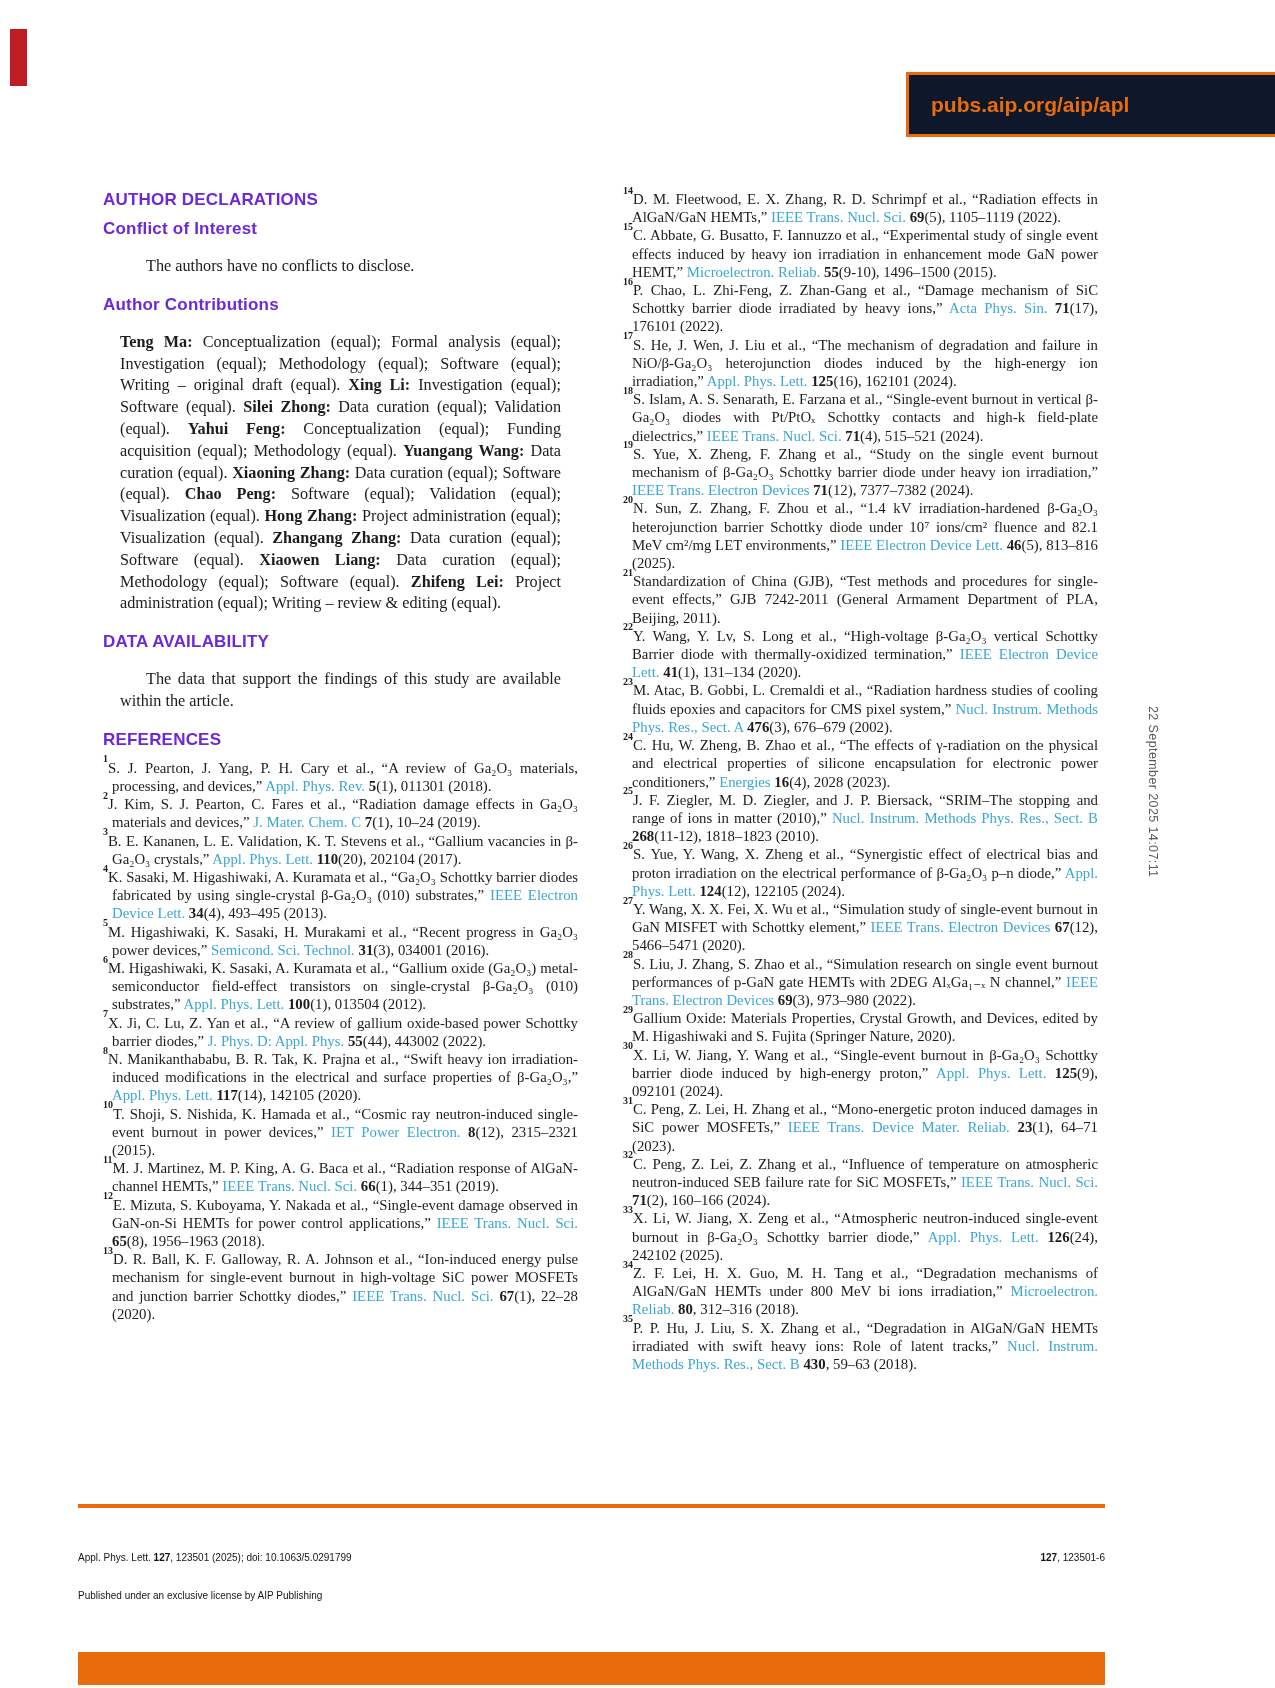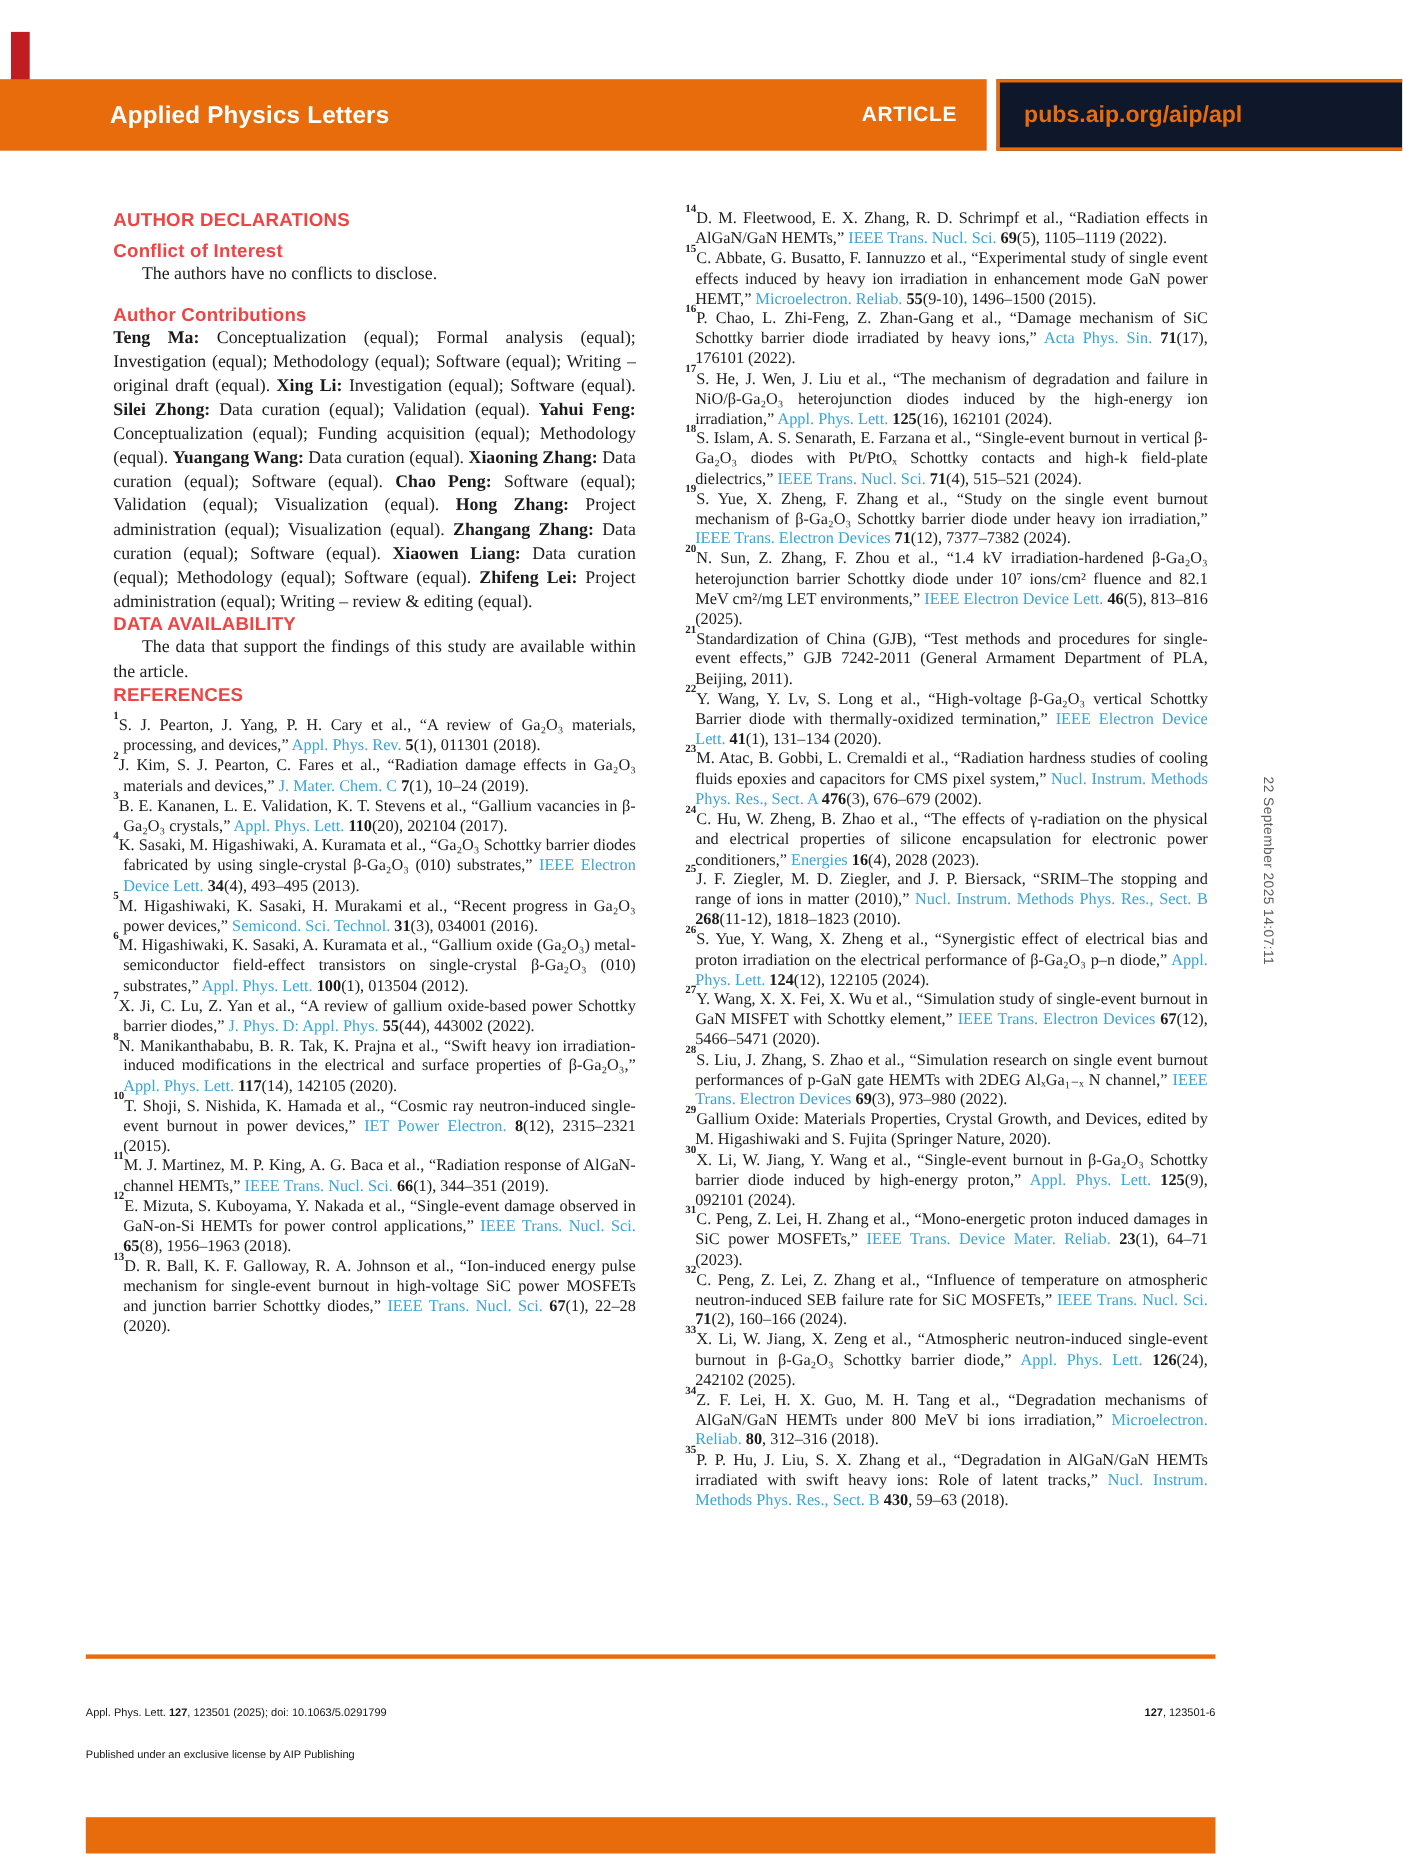--- a/index.html
+++ b/index.html
@@ -19,24 +19,24 @@
   .url-box{position:absolute;left:906px;top:72px;right:0;height:65px;background:#0f172a;
            border:3px solid var(--accent,#e96c0c);border-right:none;box-sizing:border-box;
            display:flex;align-items:center;}
   .url-text{margin-left:22px;font-family:"Liberation Sans","DejaVu Sans",sans-serif;font-weight:bold;
             font-size:21px;color:var(--accent,#e96c0c);}
 
   
   .columns{position:absolute;left:103px;top:190px;width:995px;display:flex;gap:45px;}
   .col{width:475px;}
 
-  h2.sec,h3.subsec{font-family:"Liberation Sans","DejaVu Sans",sans-serif;color:#ef4444;
+  h2.sec,h3.subsec{font-family:"Liberation Sans","DejaVu Sans",sans-serif;color:#6d28d9;
       font-size:17px;font-weight:bold;margin:0;letter-spacing:0.2px;}
   h3.subsec{margin-top:9px;}
-  p.body{font-size:16.2px;line-height:21.8px;text-align:justify;margin:0;}
+  p.body{font-size:16.2px;line-height:21.8px;text-align:justify;margin:17px;}
   p.indent{text-indent:26px;}
   .m-after-h{margin-top:7px;}
   .gap-lg{margin-bottom:36px;}
   .gap-md{margin-bottom:34px;}
   .gap-sm{margin-bottom:10px;}
 
   
   .refs{margin-top:9px;}
   .ref{font-size:14.8px;line-height:18.2px;text-align:justify;padding-left:9px;text-indent:-9px;}
   .refnum{font-weight:bold;font-size:10px;line-height:0;position:relative;top:-4.5px;}
@@ -58,24 +58,20 @@
   .foot-license{left:78px;top:1590px;text-align:center;}
   .bottom-bar{position:absolute;left:78px;top:1652px;width:1027px;height:33px;background:var(--accent,#e96c0c);}
 </style>
 </head>
 <body>
 
 <div class="page">
 
   <div class="red-mark"></div>
 
-  <div class="header-band">
-    <span class="journal-title">Applied Physics Letters</span>
-    <span class="article-label">ARTICLE</span>
-  </div>
   <div class="url-box">
     <span class="url-text">pubs.aip.org/aip/apl</span>
   </div>
 
   <div class="columns">
     <div class="col">
       <h2 class="sec">AUTHOR DECLARATIONS</h2>
       <h3 class="subsec">Conflict of Interest</h3>
       <p class="body indent m-after-h gap-md">The authors have no conflicts to disclose.</p>
 

